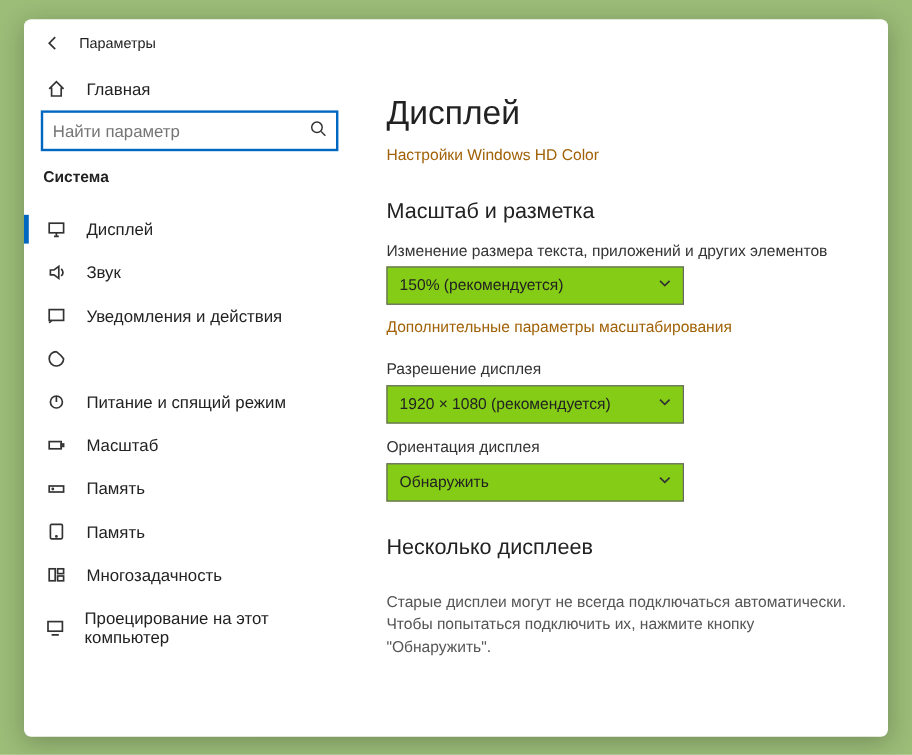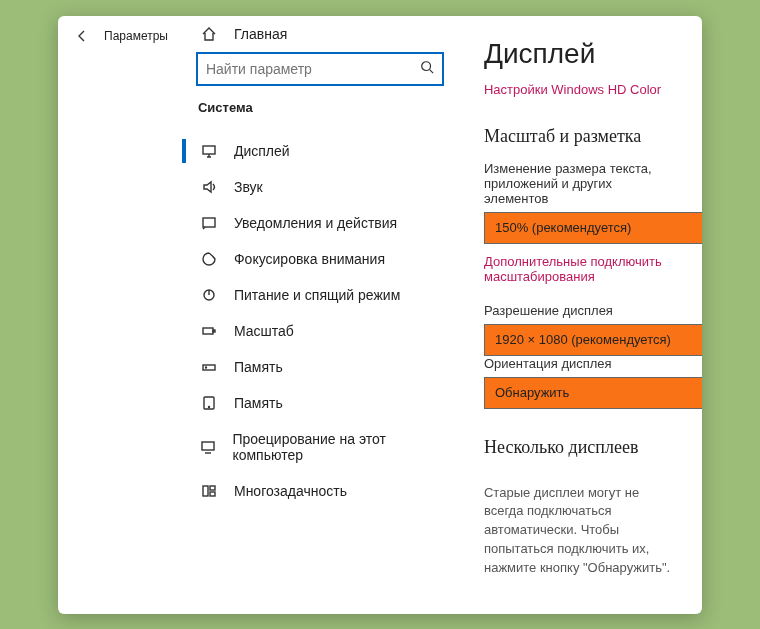--- a/index.html
+++ b/index.html
@@ -7,27 +7,27 @@
     background: #9bbd78;
     font-family: "Segoe UI", Tahoma, sans-serif;
     display: flex;
     align-items: center;
     justify-content: center;
     height: 629px;
     width: 760px;
     overflow: hidden;
   }
   .window {
-    width: 644px;
+    width: 720px;
     height: 598px;
     background: #ffffff;
     border-radius: 6px;
     box-shadow: 0 4px 20px rgba(0,0,0,0.25);
     display: flex;
-    flex-direction: row;
+    flex-direction: column;
     overflow: hidden;
     justify-content: center;
   }
   .titlebar {
     height: 40px;
     display: flex;
     align-items: center;
     padding: 0 14px;
     font-size: 12px;
     color: #333;
@@ -126,49 +126,49 @@
     margin-bottom: 10px;
   }
   .desc {
     font-size: 13px;
     color: #555;
     line-height: 1.45;
     margin-bottom: 6px;
   }
   .link {
     font-size: 13px;
-    color: #be185d;
+    color: #a16207;
     cursor: pointer;
     display: inline-block;
   }
   .section-head {
     font-size: 18px;
     font-weight: 400;
     color: #222;
     margin-top: 28px;
     margin-bottom: 14px;
-    font-family: Liberation Serif, serif;
   }
   .field-label {
     font-size: 13px;
     color: #333;
     margin-bottom: 6px;
+    margin-top: 12px;
   }
   .dropdown {
     width: 248px;
     height: 32px;
     border: 1px solid #666;
     display: flex;
     align-items: center;
     justify-content: space-between;
     padding: 0 10px;
     font-size: 13px;
     color: #222;
     cursor: pointer;
-    background: #f97316;
+    background: #84cc16;
   }
   .dropdown .chev {
     font-size: 11px;
     color: #222;
   }
   svg { stroke: #333; stroke-width: 1.4; fill: none; }
 </style>
 </head>
 <body>
 
@@ -236,21 +236,20 @@
               </svg>
           </span>
           <span>Уведомления и действия</span>
         </div>
         <div class="nav-item">
           <span class="icon">
             <svg width="16" height="16" viewBox="0 0 16 16">
                 <path d="M8 2 A6 6 0 1 0 14 8 Q12 5 8 2"></path>
               </svg>
           </span>
-          <span>Фокусировка внимания</span>
         </div>
         <div class="nav-item">
           <span class="icon">
             <svg width="16" height="16" viewBox="0 0 16 16">
                 <circle cx="8" cy="8" r="5"></circle>
                 <path d="M8 3 V8"></path>
               </svg>
           </span>
           <span>Питание и спящий режим</span>
         </div>
@@ -273,60 +272,60 @@
           <span>Память</span>
         </div>
         <div class="nav-item">
           <span class="icon">
             <svg width="16" height="16" viewBox="0 0 16 16">
                 <rect x="3" y="2" width="10" height="12" rx="1"></rect>
                 <circle cx="8" cy="12" r="0.5" fill="#333"></circle>
               </svg>
           </span>
           <span>Память</span>
-        </div>
-        <div class="nav-item">
-          <span class="icon">
-            <svg width="16" height="16" viewBox="0 0 16 16">
-                <rect x="2" y="3" width="12" height="8"></rect>
-                <path d="M5 14 H11"></path>
-              </svg>
-          </span>
-          <span>Проецирование на этот компьютер</span>
         </div>
         <div class="nav-item">
           <span class="icon">
             <svg width="16" height="16" viewBox="0 0 16 16">
                 <rect x="2" y="3" width="5" height="10"></rect>
                 <rect x="9" y="3" width="5" height="4"></rect>
                 <rect x="9" y="9" width="5" height="4"></rect>
               </svg>
           </span>
           <span>Многозадачность</span>
+        </div>
+        <div class="nav-item">
+          <span class="icon">
+            <svg width="16" height="16" viewBox="0 0 16 16">
+                <rect x="2" y="3" width="12" height="8"></rect>
+                <path d="M5 14 H11"></path>
+              </svg>
+          </span>
+          <span>Проецирование на этот компьютер</span>
         </div>
       </div>
     </div>
 
     <div class="content">
       <div class="page-title">Дисплей</div>
       <span class="link">Настройки Windows HD Color</span>
 
       <div class="section-head">Масштаб и разметка</div>
 
       <div class="field-label">Изменение размера текста, приложений и других элементов</div>
       <div class="dropdown">
         <span>150% (рекомендуется)</span>
         <span class="chev">
           <svg width="10" height="10" viewBox="0 0 10 10">
               <path d="M1 3 L5 7 L9 3"></path>
             </svg>
         </span>
       </div>
       <div style="height:10px"></div>
-      <span class="link">Дополнительные подключить масштабирования</span>
+      <span class="link">Дополнительные параметры масштабирования</span>
 
       <div class="field-label" style="margin-top:18px">Разрешение дисплея</div>
       <div class="dropdown">
         <span>1920 × 1080 (рекомендуется)</span>
         <span class="chev">
           <svg width="10" height="10" viewBox="0 0 10 10">
               <path d="M1 3 L5 7 L9 3"></path>
             </svg>
         </span>
       </div>

